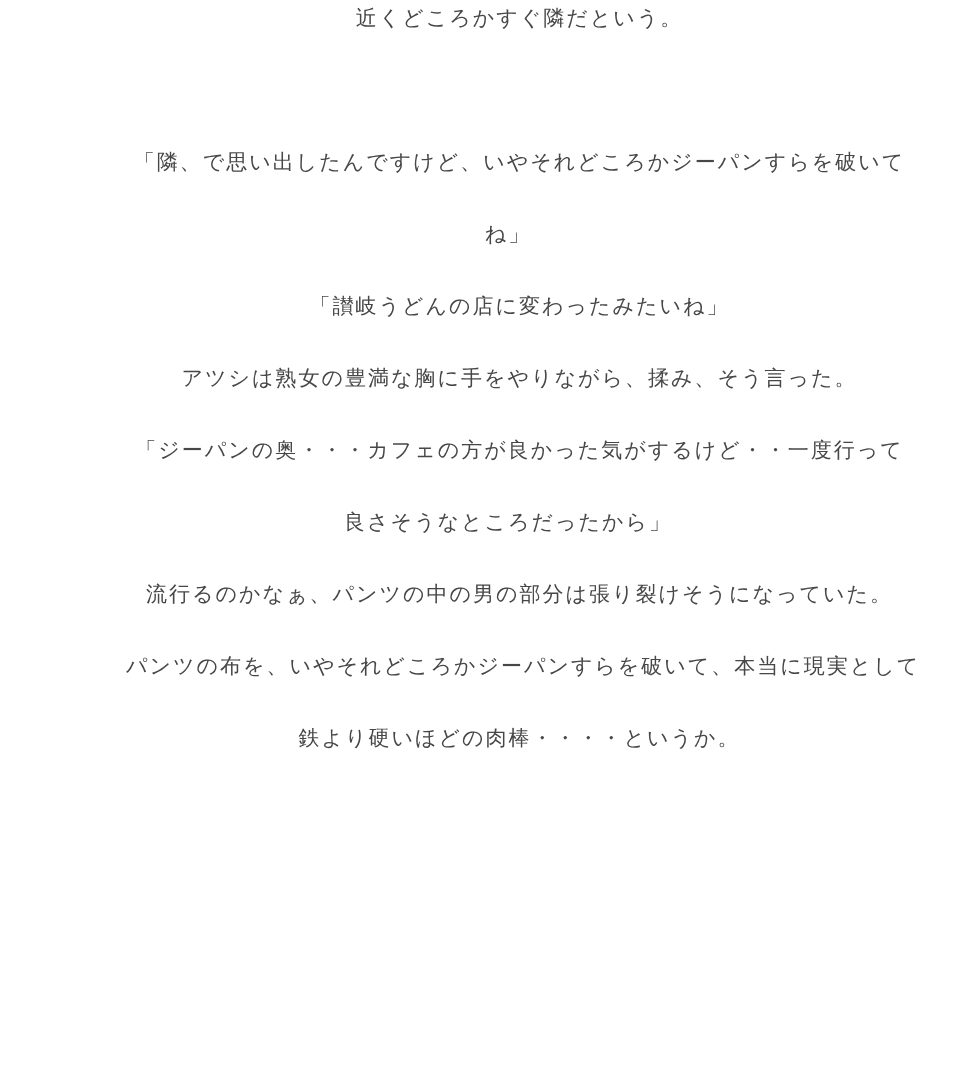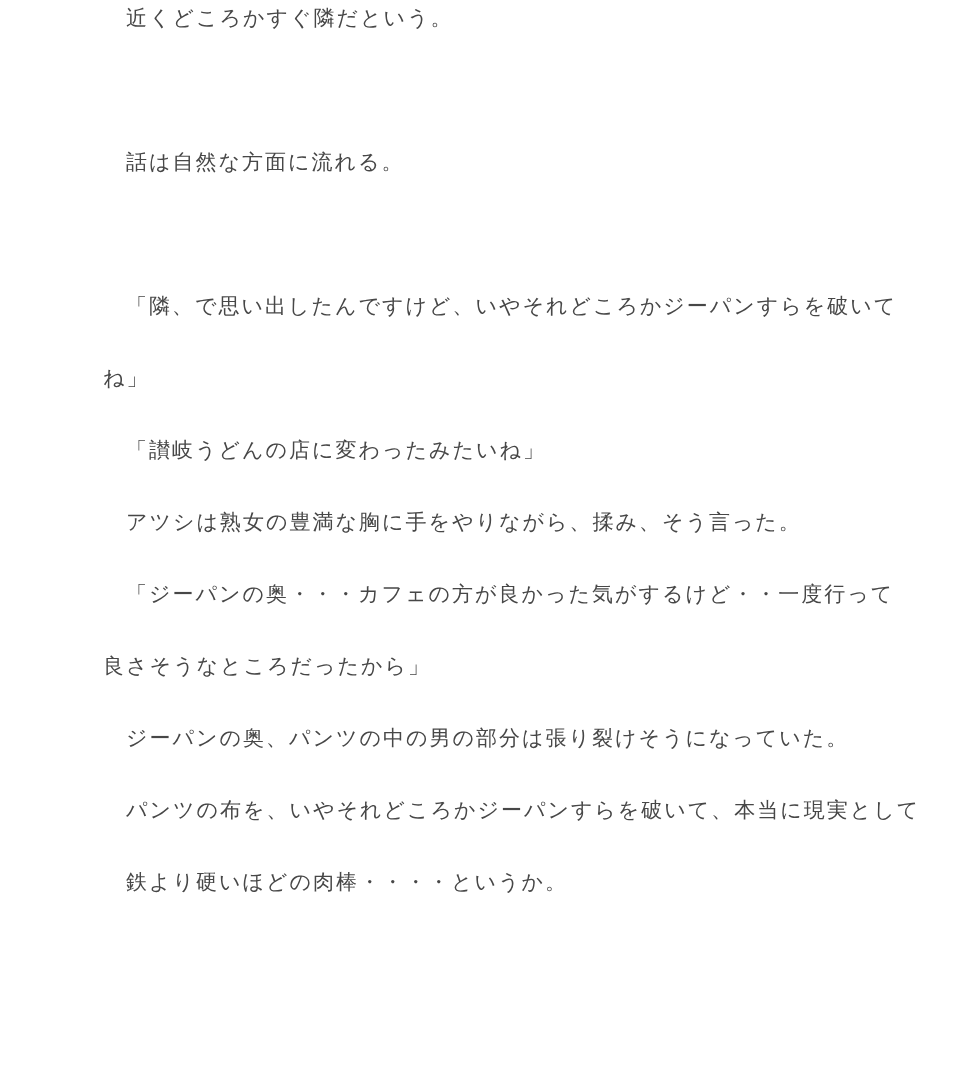--- a/index.html
+++ b/index.html
@@ -7,20 +7,21 @@
     padding: 0;
     background: #ffffff;
   }
   .viewport {
     position: relative;
     width: 968px;
     height: 1017px;
     overflow: hidden;
     background: var(--page-bg, #ffffff);
     font-family: "Liberation Serif", "DejaVu Serif", serif;
+    text-align: center;
   }
   .page-text {
     position: absolute;
     left: 103px;
     top: -18px;
     width: 810px;
   }
   .text-line {
     height: 72px;
     line-height: 72px;
@@ -30,24 +31,23 @@
     white-space: pre;
     font-weight: 400;
   }
 </style>
 </head>
 <body>
 
 <div class="viewport" style="--page-bg: #ffffff; --text-color: #474747;">
   <div class="page-text">
       <div class="text-line">　近くどころかすぐ隣だという。</div>
-      <div class="text-line" style="margin-top: 72px;">　話は自然な方面に流れる。</div>
       <div class="text-line" style="margin-top: 72px;">　「隣、で思い出したんですけど、いやそれどころかジーパンすらを破いて</div>
       <div class="text-line">ね」</div>
       <div class="text-line">　「讃岐うどんの店に変わったみたいね」</div>
       <div class="text-line">　アツシは熟女の豊満な胸に手をやりながら、揉み、そう言った。</div>
       <div class="text-line">　「ジーパンの奥・・・カフェの方が良かった気がするけど・・一度行って</div>
       <div class="text-line">良さそうなところだったから」</div>
-      <div class="text-line">　ジーパンの奥、パンツの中の男の部分は張り裂けそうになっていた。</div>
+      <div class="text-line">　流行るのかなぁ、パンツの中の男の部分は張り裂けそうになっていた。</div>
       <div class="text-line">　パンツの布を、いやそれどころかジーパンすらを破いて、本当に現実として</div>
       <div class="text-line">　鉄より硬いほどの肉棒・・・・というか。</div>
     </div>
 </div>
 
 </body></html>

